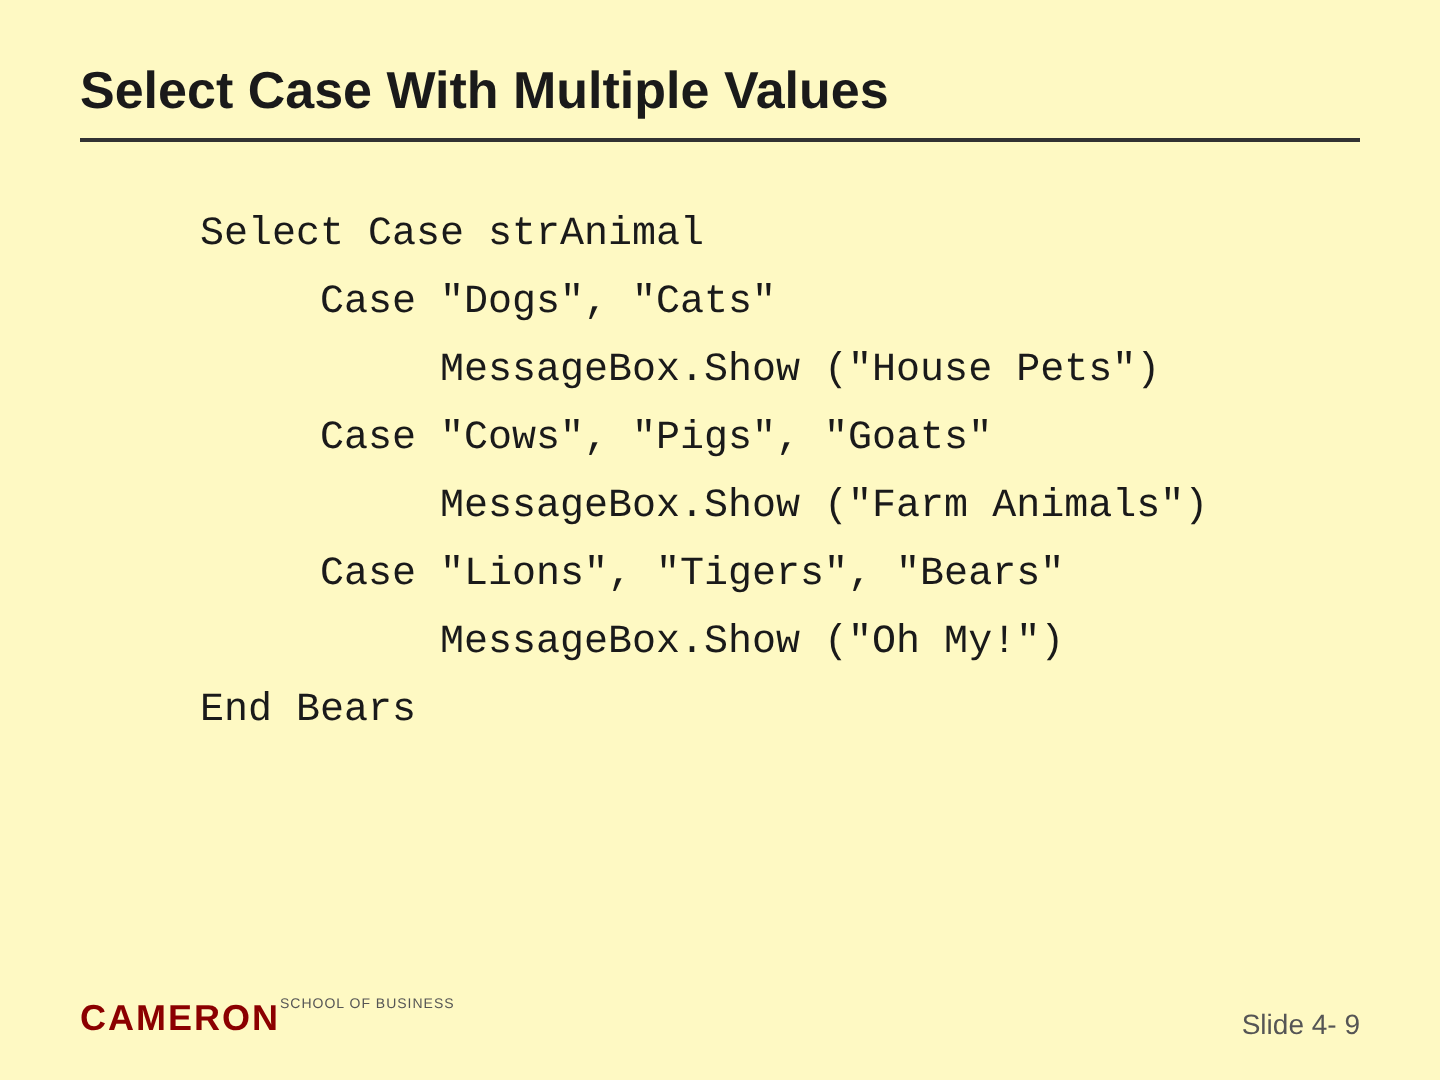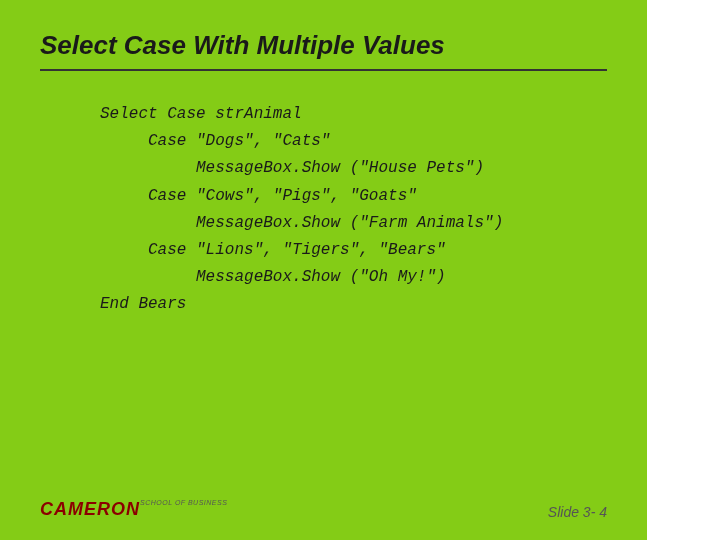--- a/index.html
+++ b/index.html
@@ -11,45 +11,44 @@
     body {
       width: 720px;
       height: 540px;
       background: #ffffff;
       font-family: Arial, sans-serif;
       position: relative;
       overflow: hidden;
     }
 
     .slide-container {
-      width: 647px;
+      width: 720px;
       height: 540px;
-      background: #84cc16;
+      background: #fef9c3;
       padding: 30px 40px 20px 40px;
       position: relative;
-      font-style: italic;
     }
 
     .slide-title {
       font-size: 26px;
       font-weight: bold;
       color: #1a1a1a;
       margin-bottom: 8px;
       font-family: Arial, sans-serif;
     }
 
     .title-divider {
       border: none;
       border-top: 2px solid #333333;
       margin-bottom: 30px;
     }
 
     .code-block {
       font-family: 'Courier New', Courier, monospace;
-      font-size: 16px;
+      font-size: 20px;
       line-height: 1.7;
       color: #1a1a1a;
       padding-left: 60px;
     }
 
     .code-line {
       display: block;
       white-space: pre;
     }
 
@@ -108,16 +107,16 @@
     <span class="code-line">     Case "Lions", "Tigers", "Bears"</span>
     <span class="code-line">          MessageBox.Show ("Oh My!")</span>
     <span class="code-line">End Bears</span>
   </div>
 
   <div class="footer">
     <div class="cameron-logo">
       <span class="cameron-text">CAMERON</span>
       <span class="cameron-sub">SCHOOL OF BUSINESS</span>
     </div>
-    <div class="slide-number">Slide 3- 4</div>
+    <div class="slide-number">Slide 4- 9</div>
   </div>
 
 </div>
 
 </body></html>

